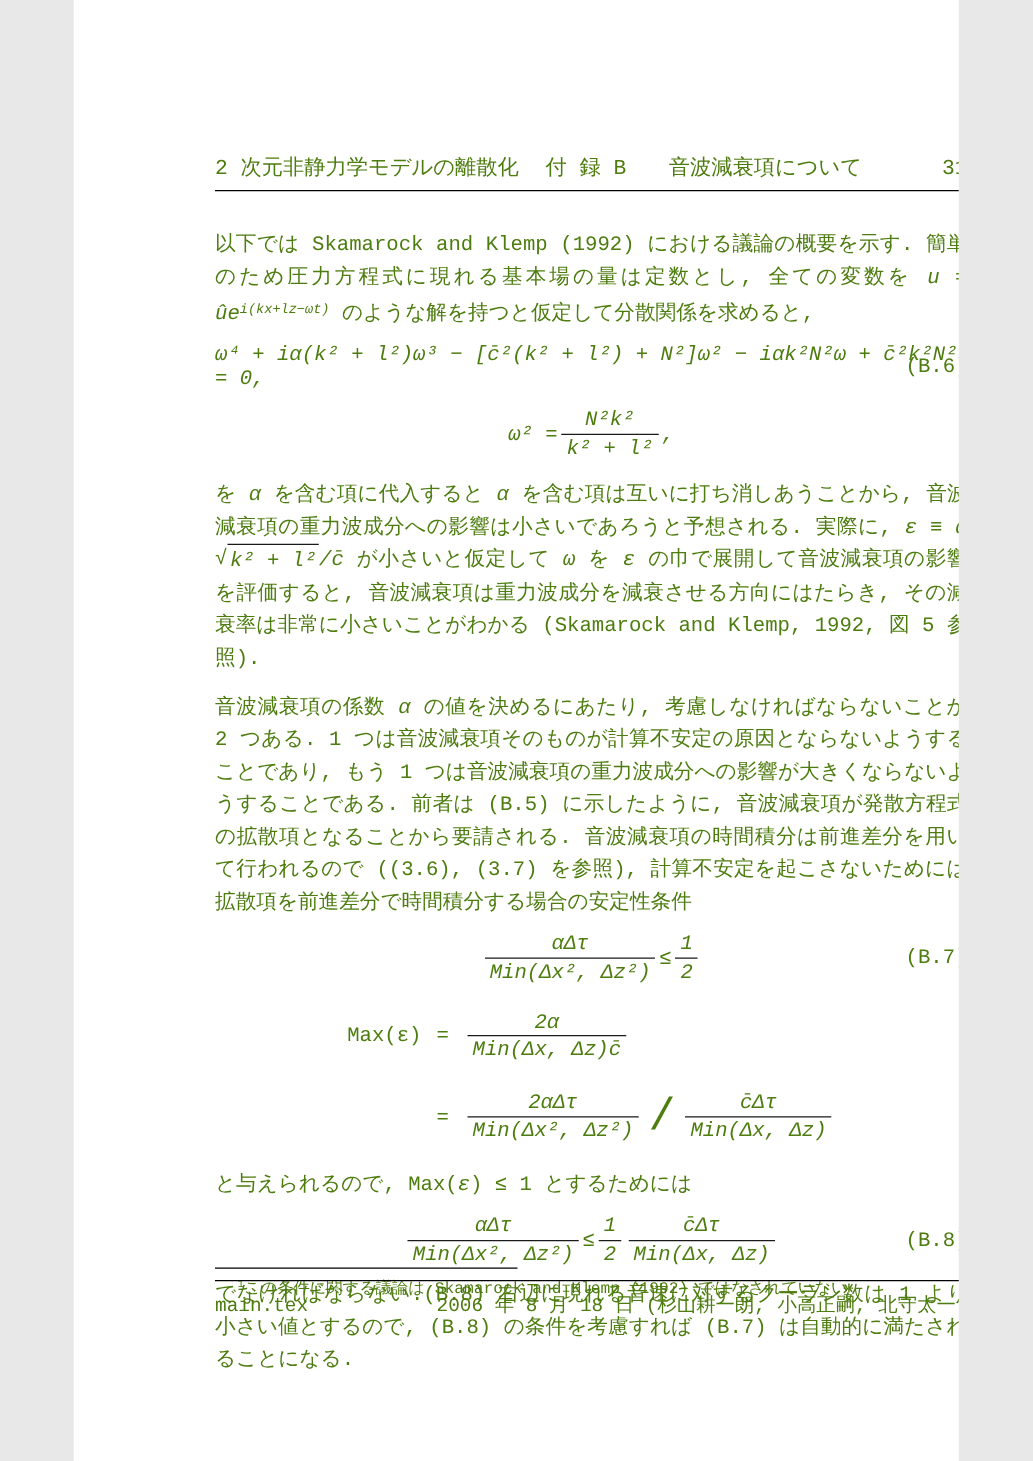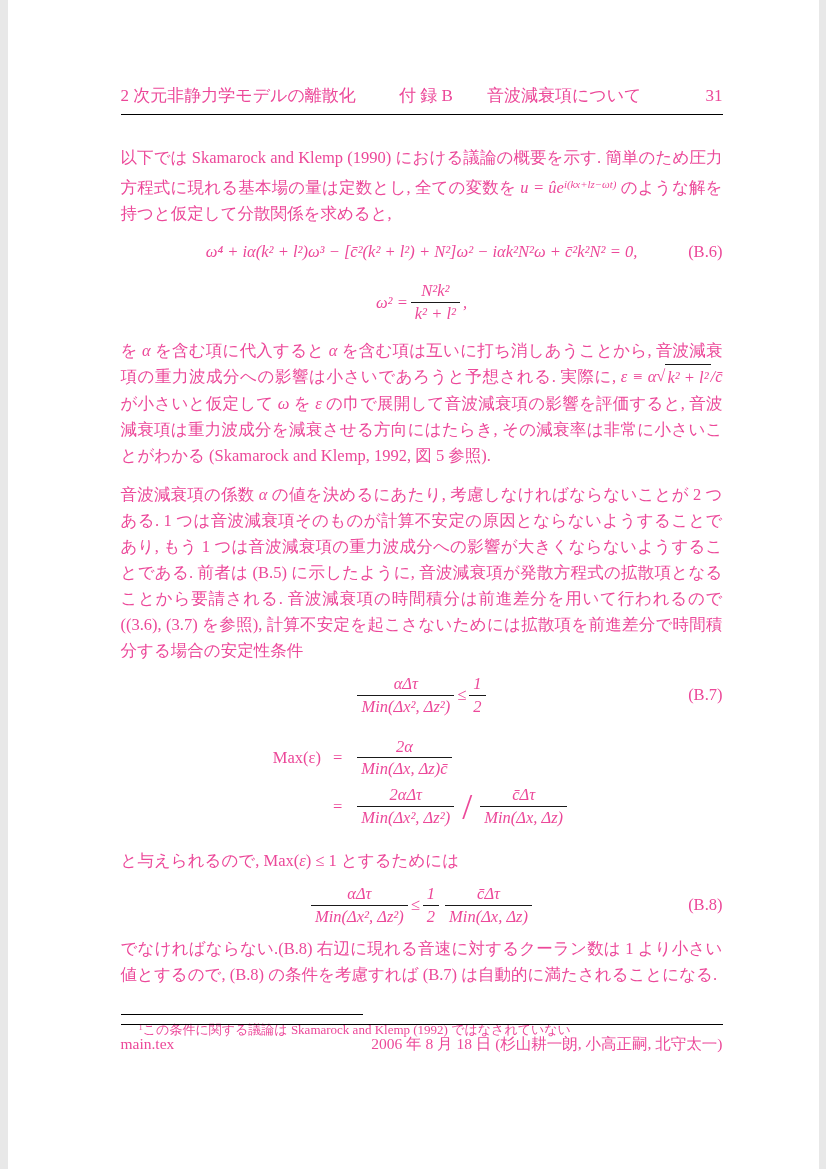--- a/index.html
+++ b/index.html
@@ -1,30 +1,30 @@
 <!DOCTYPE html>
 <html><head>
 <meta charset="utf-8">
 <style>
   html,body{margin:0;padding:0;background:#e8e8e8;}
   .page{
-    position:relative;width:811px;height:1169px;background:#ffffff;
-    font-family:Liberation Serif, serif;color:#ec4899;
+    position:relative;width:708px;height:1169px;background:#ffffff;
+    font-family:Liberation Mono, monospace;color:#4d7c0f;
     overflow:hidden;margin:0 auto;
   }
   .content{position:absolute;left:113px;top:84px;width:602px;}
   
   .pghead{
     display:flex;align-items:baseline;font-size:17px;
     padding-bottom:7px;border-bottom:1.4px solid #000;white-space:nowrap;
   }
   .pghead .left{flex:0 0 auto;}
   .pghead .spring{flex:1 1 auto;}
   .pghead .appendix{margin-right:34px;}
-  .pghead .sect{margin-right:48px;}
+  .pghead .sect{margin-right:48px;margin-top:38px;}
   .pghead .pageno{flex:0 0 auto;margin-left:16px;}
   
   .para{
     font-size:16.5px;line-height:26px;text-align:justify;margin:0;
   }
   .para.pgap{margin-top:13px;}
   .para.first{margin-top:30px;}
   
   .mi{font-style:italic;}
   .sup{font-size:66%;vertical-align:0.5em;}
@@ -42,21 +42,21 @@
     position:relative;display:flex;align-items:center;justify-content:center;
     font-size:16.5px;margin:10px 0;min-height:30px;
   }
   .eq .eqlabel{
     position:absolute;right:0;top:50%;transform:translateY(-50%);
     font-style:normal;font-size:16.5px;text-align:right;
   }
   .eq .frac{font-size:16.5px;}
   .eqalign{
     display:grid;grid-template-columns:auto auto auto;justify-content:center;
-    align-items:center;row-gap:6px;font-size:16.5px;margin:20px 0;
+    align-items:center;row-gap:22px;font-size:16.5px;margin:20px 0;
   }
   .eqalign .lhs{text-align:right;}
   .eqalign .rel{padding:0 12px;text-align:center;}
   .eqalign .rhs{text-align:left;display:flex;align-items:center;}
   
   .footnote{position:absolute;left:113px;top:1014px;width:602px;font-size:13px;}
   .fnrule{display:block;width:242px;border-top:1px solid #000;}
   .fntext{display:block;padding:6px 0 0 18px;}
   
   .pgfoot{
@@ -73,21 +73,21 @@
   <div class="content">
 
     <div class="pghead">
       <span class="left">2 次元非静力学モデルの離散化</span>
       <span class="spring"></span>
       <span class="appendix">付 録 B</span>
       <span class="sect">音波減衰項について</span>
       <span class="pageno">31</span>
     </div>
 
-    <p class="para first"><span>以下では Skamarock and Klemp (1990) における議論の概要を示す. 簡単のため圧力方程式に現れる基本場の量は定数とし, 全ての変数を </span><span class="mi">u = ûe</span><span class="mi sup">i(kx+lz−ωt)</span><span> のような解を持つと仮定して分散関係を求めると,</span></p>
+    <p class="para first"><span>以下では Skamarock and Klemp (1992) における議論の概要を示す. 簡単のため圧力方程式に現れる基本場の量は定数とし, 全ての変数を </span><span class="mi">u = ûe</span><span class="mi sup">i(kx+lz−ωt)</span><span> のような解を持つと仮定して分散関係を求めると,</span></p>
 
     <div class="eq">
       <span style="display:inline-flex;align-items:center;">
           <span class="mi">ω⁴ + iα(k² + l²)ω³ − [c̄²(k² + l²) + N²]ω² − iαk²N²ω + c̄²k²N² = 0,</span>
         </span>
       <span class="eqlabel">(B.6)</span>
     </div>
 
 
     <div class="eq" style="margin:14px 0;">

